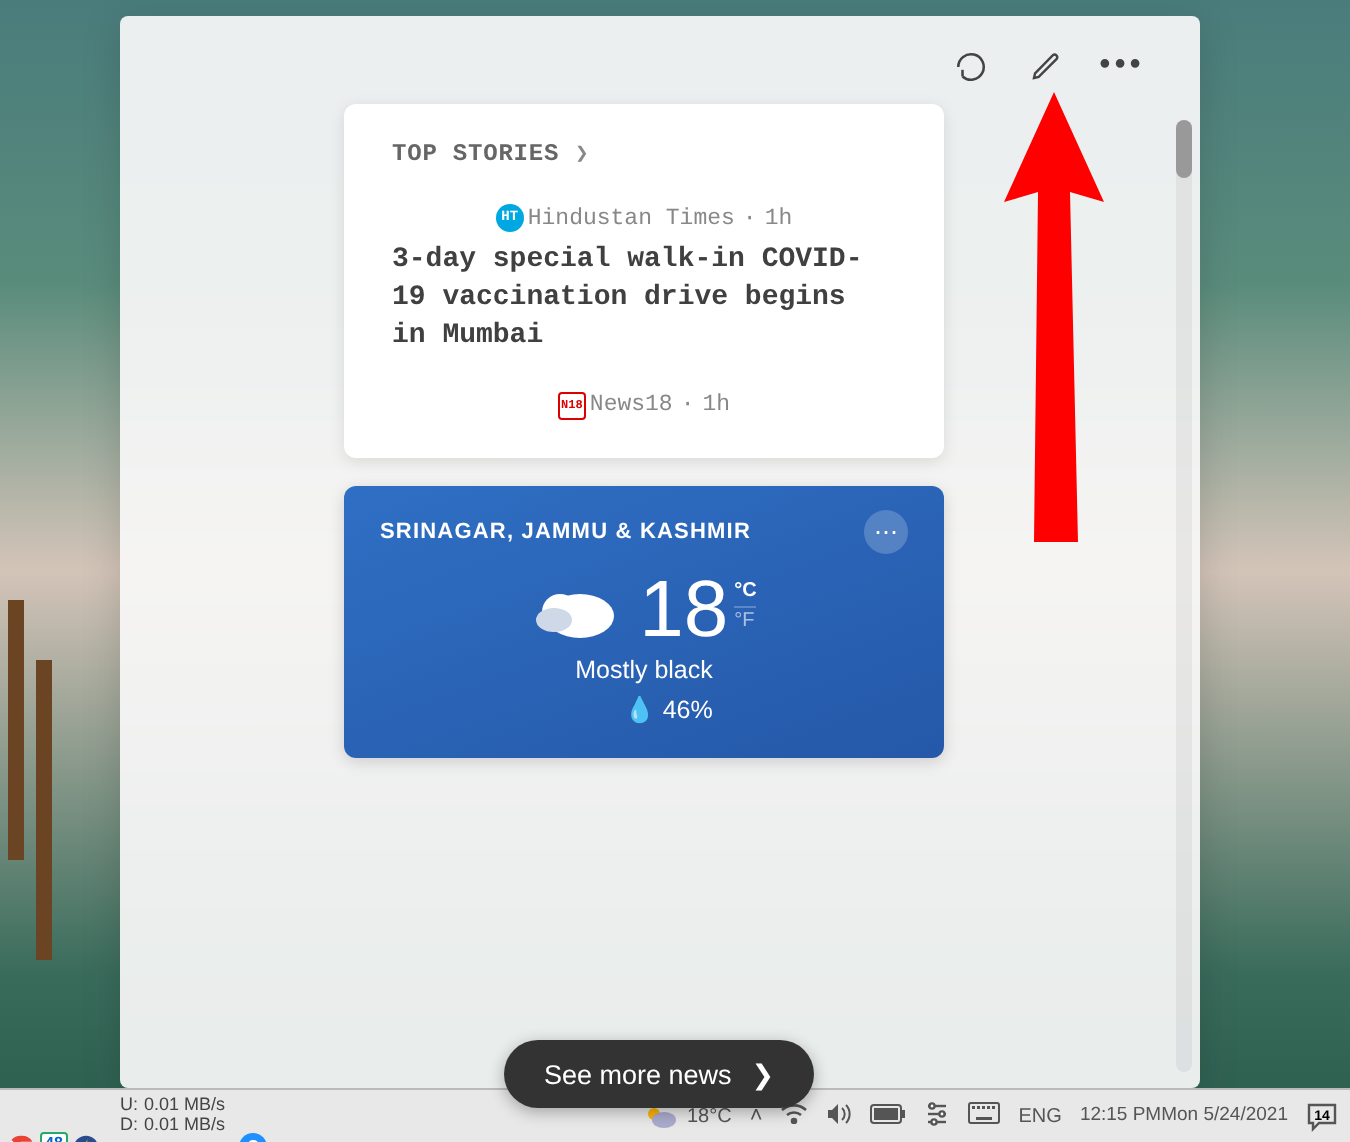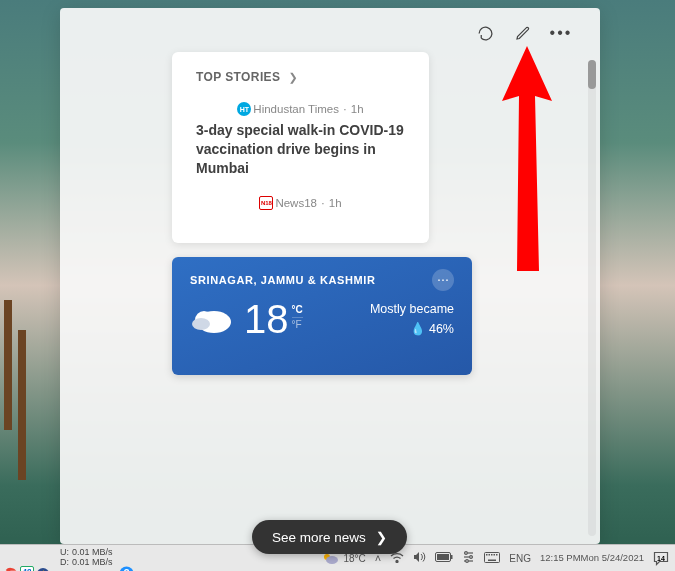--- a/index.html
+++ b/index.html
@@ -27,44 +27,44 @@
   }
   .tb-btn { width: 18px; height: 18px; cursor: pointer; display: flex; align-items: center; justify-content: center; color: #444; }
   .scrollbar {
     position: absolute; right: 4px; top: 52px; bottom: 8px; width: 8px;
     background: rgba(0,0,0,0.05); border-radius: 4px;
   }
   .scrollbar .thumb { width: 100%; height: 6%; background: #999; border-radius: 4px; }
   .content { padding: 0 20px 0 112px; }
   .card-news {
     background: #fff; border-radius: 6px; box-shadow: 0 2px 8px rgba(0,0,0,0.1);
-    padding: 18px 24px 28px 24px; width: 257px;
+    padding: 18px 24px 14px 24px; width: 300px; font-family: Liberation Mono, monospace;
   }
   .section-header { display: flex; align-items: center; gap: 8px; margin-bottom: 18px; cursor: pointer; }
   .section-title { font-size: 12px; font-weight: 600; color: #666; letter-spacing: 0.4px; }
   .chev-r { font-size: 11px; color: #888; }
   .story { margin-bottom: 18px; }
   .story:last-child { margin-bottom: 4px; }
   .src-row { display: flex; align-items: center; gap: 2px; font-size: 11.5px; color: #888; margin-bottom: 5px; justify-content: center; }
   .src-row .dot::before { content: "·"; margin: 0 2px; }
   .src-ico { width: 14px; height: 14px; display: inline-flex; align-items: center; justify-content: center; font-size: 8px; font-weight: bold; border-radius: 2px; }
   .ico-ht { background: #00a8e1; color: #fff; border-radius: 50%; font-size: 7px; }
   .ico-n18 { background: #fff; color: #d00; border: 1px solid #d00; font-size: 6px; }
   .ico-dna { background: #fff; color: #000; font-weight: 900; font-size: 7px; letter-spacing: -0.5px; }
   .headline { font-size: 14px; font-weight: 600; color: #404040; line-height: 1.35; cursor: pointer; }
   .card-weather {
-    margin-top: 14px; width: 300px; height: 118px;
+    margin-top: 14px; width: 300px; height: 136px;
     background: linear-gradient(160deg, #2f6fc4 0%, #2558a8 100%);
     border-radius: 6px; padding: 12px 18px 10px 18px; color: #fff;
     position: relative; box-shadow: 0 2px 8px rgba(0,0,0,0.15);
   }
   .w-top { display: flex; justify-content: space-between; align-items: center; }
   .w-loc { font-size: 11px; font-weight: 600; letter-spacing: 0.6px; }
   .w-more { width: 22px; height: 22px; background: rgba(255,255,255,0.2); border-radius: 50%; display: flex; align-items: center; justify-content: center; font-size: 12px; cursor: pointer; }
-  .w-main { display: flex; align-items: center; justify-content: space-between; margin-top: 8px; }
+  .w-main { display: flex; align-items: center; justify-content: flex-start; margin-top: 8px; flex-direction: column; }
   .w-left { display: flex; align-items: center; gap: 10px; }
   .w-temp { display: flex; align-items: flex-start; }
   .w-deg { font-size: 40px; font-weight: 300; line-height: 1; }
   .w-units { display: flex; flex-direction: column; font-size: 10px; margin-left: 3px; margin-top: 4px; line-height: 1.4; }
   .w-units span:first-child { font-weight: 600; }
   .w-units span:last-child { opacity: 0.6; border-top: 1px solid rgba(255,255,255,0.4); }
   .w-right { text-align: right; font-size: 12.5px; line-height: 1.6; }
   .see-more {
     position: absolute; left: 192px; bottom: -10px; z-index: 5;
     background: #333; color: #fff; padding: 9px 20px; border-radius: 22px;
@@ -164,21 +164,21 @@
             </svg>
           <div class="w-temp">
             <span class="w-deg">18</span>
             <span class="w-units">
               <span>°C</span>
               <span>°F</span>
             </span>
           </div>
         </div>
         <div class="w-right">
-          <div>Mostly became</div>
+          <div>Mostly black</div>
           <div>💧 <span>46%</span></div>
         </div>
       </div>
     </div>
   </div>
 
   <div class="see-more">
     <span>See more news</span>
     <span>❯</span>
   </div>

